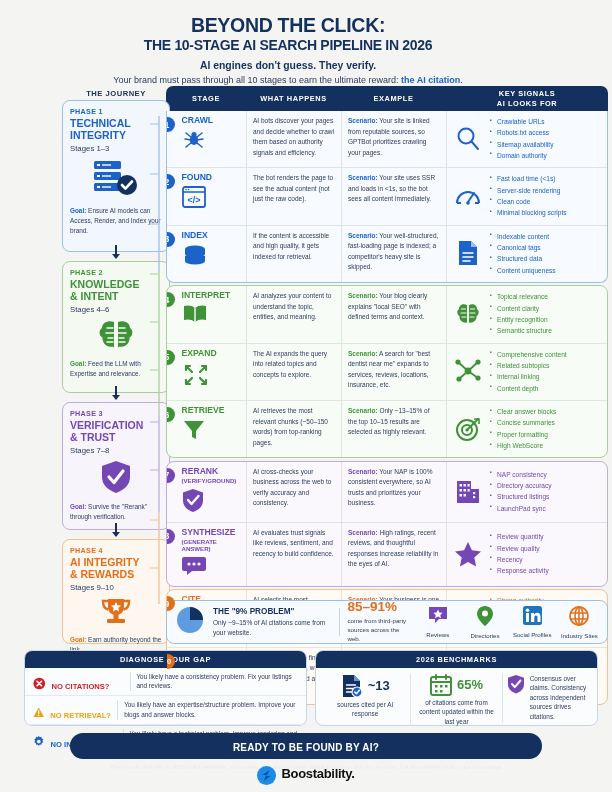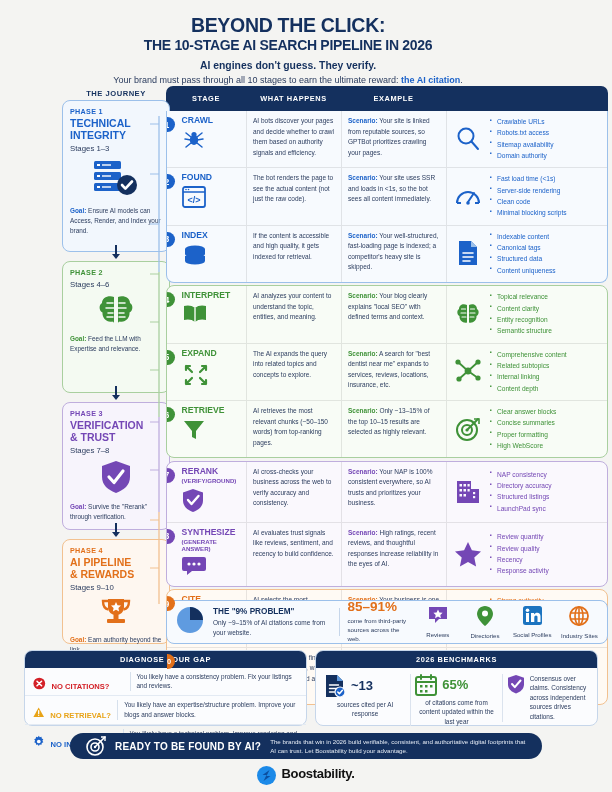--- a/index.html
+++ b/index.html
@@ -138,29 +138,29 @@
 
   .drow { display: flex; align-items: flex-end; padding: 4px 8px; gap: 6px; }
   .drow + .drow { border-top: 1px solid #e3eaf3; }
   .dlabel { font-size: 7.6px; font-weight: 700; width: 86px; }
   .dsep { width: 1px; align-self: stretch; background: #d6e0ec; }
   .dtext { font-size: 6.4px; line-height: 1.55; color: #2b3c5e; }
 
   .benchrow { display: flex; align-items: flex-start; padding: 6px 4px 0; }
   .bcell { flex: 1; text-align: center; padding: 0 4px; }
   .bcell + .bcell { border-left: 1px solid #dbe3ee; }
-  .bhead { display: flex; align-items: center; justify-content: flex-start; gap: 5px; }
+  .bhead { display: flex; align-items: center; justify-content: center; gap: 5px; }
   .bnum { font-size: 13px; font-weight: 700; }
   .btxt { font-size: 6.4px; line-height: 1.5; color: #2b3c5e; margin-top: 2px; }
 
   
   .cta {
     position: absolute; left: 70px; top: 733px; width: 472px; height: 26px;
     background: #14305e; border-radius: 13px;
-    display: flex; align-items: center; padding: 0 16px; gap: 9px;
+    display: flex; align-items: center; padding: 0 16px; gap: 9px; flex-direction: column;
   }
   .cta-title { font-size: 10px; font-weight: 700; color: #fff; letter-spacing: 0.2px; }
   .cta-text { font-size: 6.2px; line-height: 1.5; color: #e4eaf4; }
   .logo { position: absolute; left: 0; top: 766px; width: 612px;
           display: flex; align-items: flex-start; justify-content: center; gap: 5px; }
   .logo-txt { font-size: 13px; font-weight: 700; color: #111; letter-spacing: -0.3px; }
 </style>
 </head>
 <body>
 
@@ -174,20 +174,24 @@
     <div class="sub1">AI engines don't guess. They verify.</div>
     <div class="sub2"><span>Your brand must pass through all 10 stages to earn the ultimate reward: </span><b>the AI citation</b><span>.</span></div>
   </div>
 
   <div class="journey-label">THE JOURNEY</div>
 
   <div class="tablehead">
     <div class="th c1">STAGE</div>
     <div class="th c2">WHAT HAPPENS</div>
     <div class="th c3">EXAMPLE</div>
+    <div class="th c4">
+      <div>KEY SIGNALS</div>
+      <div>AI LOOKS FOR</div>
+    </div>
   </div>
 
   <div class="phases">
 
     <div class="phase p1" style="height:152px">
       <div class="pnum">PHASE 1</div>
       <div class="pname">
         <span>TECHNICAL</span><br>
         <span>INTEGRITY</span>
       </div>
@@ -212,20 +216,24 @@
 
     <div class="arrow-down">
       <svg width="10" height="15" viewBox="0 0 10 15">
           <path d="M5 0 v10" stroke="#14305e" stroke-width="2"></path>
           <path d="M1 9 L5 14 L9 9 z" fill="#14305e"></path>
         </svg>
     </div>
 
     <div class="phase p2" style="height:132px">
       <div class="pnum">PHASE 2</div>
+      <div class="pname">
+        <span>KNOWLEDGE</span><br>
+        <span>&amp; INTENT</span>
+      </div>
       <div class="pstage">Stages 4–6</div>
       <div class="picon">
         <svg width="38" height="32" viewBox="0 0 38 32">
           <path d="M17 3 C11 1 5 4 5 9 C1.5 11 2 17 5.5 18.5 C5 24 10 29 15.5 27.5 C17 29.5 17 28 17 26 z" fill="#3f9238"></path>
           <path d="M21 3 C27 1 33 4 33 9 C36.5 11 36 17 32.5 18.5 C33 24 28 29 22.5 27.5 C21 29.5 21 28 21 26 z" fill="#3f9238"></path>
           <path d="M10 9 h6 M9 14 h8 M11 19 h5 M10 23 h6" stroke="#f4faf2" stroke-width="1.5" stroke-linecap="round"></path>
           <path d="M22 9 h6 M21 14 h8 M22 19 h5 M22 23 h6" stroke="#f4faf2" stroke-width="1.5" stroke-linecap="round"></path>
         </svg>
       </div>
       <div class="pgoal"><b>Goal:</b><span> Feed the LLM with Expertise and relevance.</span></div>
@@ -257,21 +265,21 @@
     <div class="arrow-down">
       <svg width="10" height="15" viewBox="0 0 10 15">
           <path d="M5 0 v10" stroke="#14305e" stroke-width="2"></path>
           <path d="M1 9 L5 14 L9 9 z" fill="#14305e"></path>
         </svg>
     </div>
 
     <div class="phase p4" style="height:105px">
       <div class="pnum">PHASE 4</div>
       <div class="pname">
-        <span>AI PIPELINE</span><br>
+        <span>AI INTEGRITY</span><br>
         <span>&amp; REWARDS</span>
       </div>
       <div class="pstage">Stages 9–10</div>
       <div class="picon">
         <svg width="34" height="30" viewBox="0 0 34 30">
           <path d="M9 2 h16 v8 c0 5-3.5 8-8 8 s-8-3-8-8 z" fill="#e2701a"></path>
           <path d="M9 4 H4 c0 6 2.5 8 5.5 8.5" stroke="#e2701a" stroke-width="2.4" fill="none"></path>
           <path d="M25 4 h5 c0 6-2.5 8-5.5 8.5" stroke="#e2701a" stroke-width="2.4" fill="none"></path>
           <rect x="14.5" y="17" width="5" height="5" fill="#e2701a"></rect>
           <rect x="8" y="22" width="18" height="4" rx="1" fill="#e2701a"></rect>

